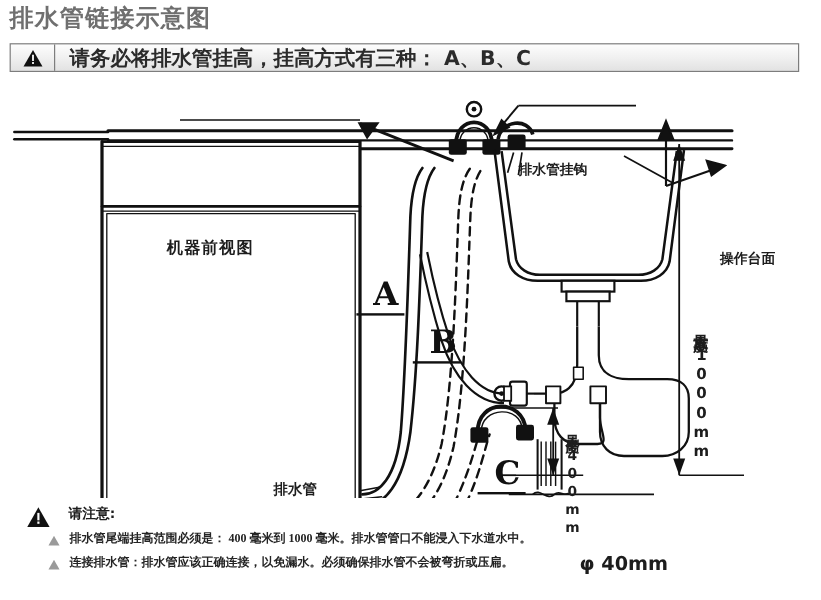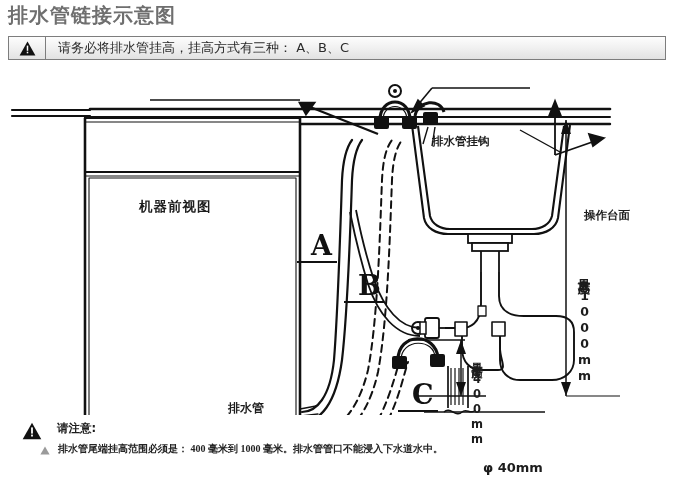--- a/index.html
+++ b/index.html
@@ -31,21 +31,21 @@
     display:flex;align-items:center;
   }
   .warn-bar .tri-cell{
     width:36px;height:100%;
     border-right:1px solid #7d7d7d;
     display:flex;align-items:center;justify-content:center;
     flex:none;
   }
   .warn-bar .warn-text{
     padding-left:12px;
-    font-size:13px;font-weight:400;color:#2b2b2b;
+    font-size:17px;font-weight:700;color:#2b2b2b;
     font-family:"DejaVu Sans","Liberation Sans",sans-serif;
     white-space:nowrap;
   }
 
   
   .tri{display:inline-block;position:relative;}
   .tri svg{display:block;}
 
   
   .diagram{position:absolute;left:0;top:60px;width:684px;height:355px;}
@@ -53,24 +53,24 @@
 
   
   .lbl{
     position:absolute;
     font-family:"DejaVu Sans","Liberation Sans",sans-serif;
     font-size:11.5px;font-weight:700;color:#1d1d1d;
     white-space:nowrap;
   }
   .lbl-a-note{left:152px;top:82px;}
   .lbl-hook{left:432px;top:74px;}
-  .lbl-counter{left:584px;top:148px;}
+  .lbl-counter{left:600px;top:148px;}
   .lbl-front{left:139px;top:138px;font-size:13.5px;letter-spacing:1px;}
   .lbl-hose{left:228px;top:340px;font-size:12px;}
-  .lbl-dia{left:483px;top:400px;font-size:13px;font-weight:700;}
+  .lbl-dia{left:483px;top:400px;font-size:16px;font-weight:700;}
 
   .vlbl{
     position:absolute;
     font-family:"DejaVu Sans","Liberation Sans",sans-serif;
     font-weight:700;color:#1d1d1d;
     writing-mode:vertical-rl;
     text-orientation:upright;
     white-space:nowrap;
   }
   .vlbl-max{left:575px;top:208px;font-size:12.5px;letter-spacing:1px;}
@@ -340,16 +340,24 @@
 
     <div class="note-row nr0">
       <span class="sm-tri tri">
         <svg width="10" height="9" viewBox="0 0 10 9">
           <path d="M5 0.5 L9.6 8.5 L0.4 8.5 Z" fill="#9a9a9a"></path>
         </svg>
       </span>
       <span class="txt">排水管尾端挂高范围必须是： 400 毫米到 1000 毫米。排水管管口不能浸入下水道水中。</span>
     </div>
 
+    <div class="note-row nr1">
+      <span class="sm-tri tri">
+        <svg width="10" height="9" viewBox="0 0 10 9">
+          <path d="M5 0.5 L9.6 8.5 L0.4 8.5 Z" fill="#9a9a9a"></path>
+        </svg>
+      </span>
+      <span class="txt">连接排水管：排水管应该正确连接，以免漏水。必须确保排水管不会被弯折或压扁。</span>
+    </div>
 
   </div>
 
 </div>
 
 </body></html>

